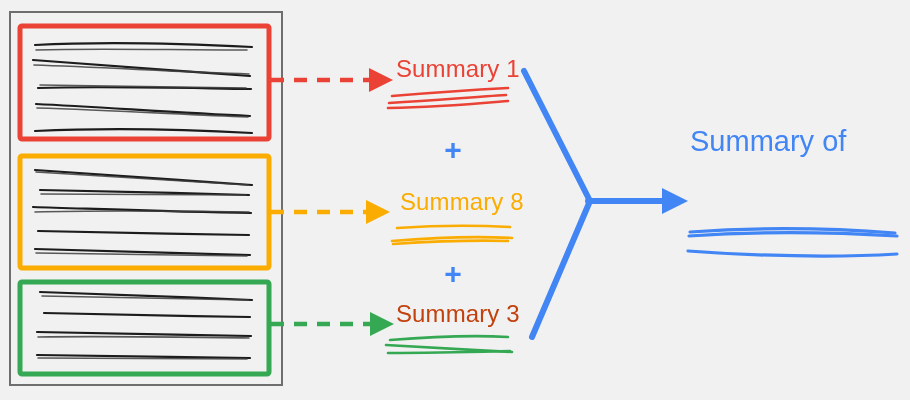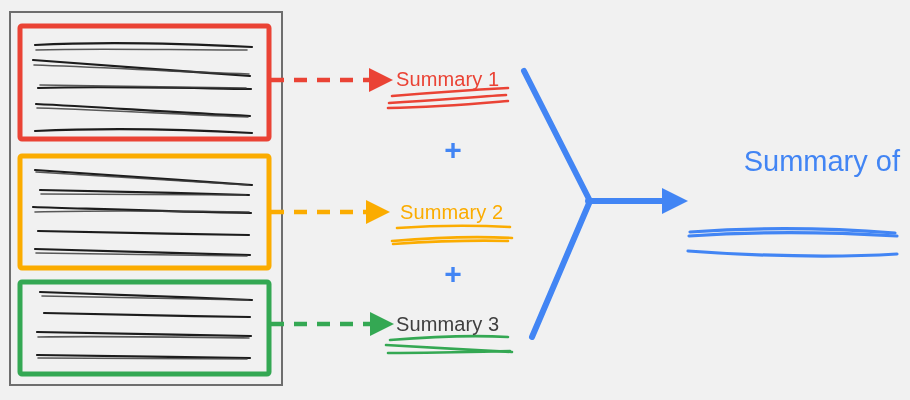--- a/index.html
+++ b/index.html
@@ -77,34 +77,33 @@
     position: absolute;
     color: #4285f4;
     font-size: 30px;
     font-weight: 700;
     line-height: 1;
     transform: translate(-50%, -50%);
     user-select: none;
   }
   .summary-label {
     position: absolute;
-    font-size: 20px;
+    font-size: 24px;
     font-weight: 400;
     letter-spacing: .1px;
     white-space: nowrap;
     line-height: 1;
     user-select: none;
-    margin-top: 12px;
   }
   #final-title {
     position: absolute;
     left: 690px;
-    top: 144px;
+    top: 124px;
     width: 210px;
-    text-align: right;
+    text-align: left;
     color: #4285f4;
     font-size: 29px;
     font-weight: 400;
     line-height: 1.22;
     user-select: none;
   }
 </style>
 </head>
 <body>
 
@@ -200,23 +199,23 @@
     <g>
       <path class="final-underline" d="M690 232 C 760 227, 830 228, 895 233"></path>
       <path class="final-underline" d="M689 236 C 760 231, 832 232, 897 236"></path>
       <path class="final-underline" d="M688 251 C 760 256, 832 258, 897 254"></path>
     </g>
 
   </svg>
 
   <div class="summary-label" style="left:396px; top:57px; color:#ea4335;">Summary 1</div>
 
-  <div class="summary-label" style="left:400px; top:190px; color:#fbac00;">Summary 2</div>
-
-  <div class="summary-label" style="left:396px; top:302px; color:#404040;">Summary 3</div>
+  <div class="summary-label" style="left:400px; top:190px; color:#fbac00;">Summary 8</div>
+
+  <div class="summary-label" style="left:396px; top:302px; color:#c2410c;">Summary 3</div>
 
   <div class="plus-sign" style="left:453px; top:150px;">+</div>
 
   <div class="plus-sign" style="left:453px; top:274px;">+</div>
 
   <div id="final-title">
     <div>Summary of</div>
   </div>
 
 </div>

